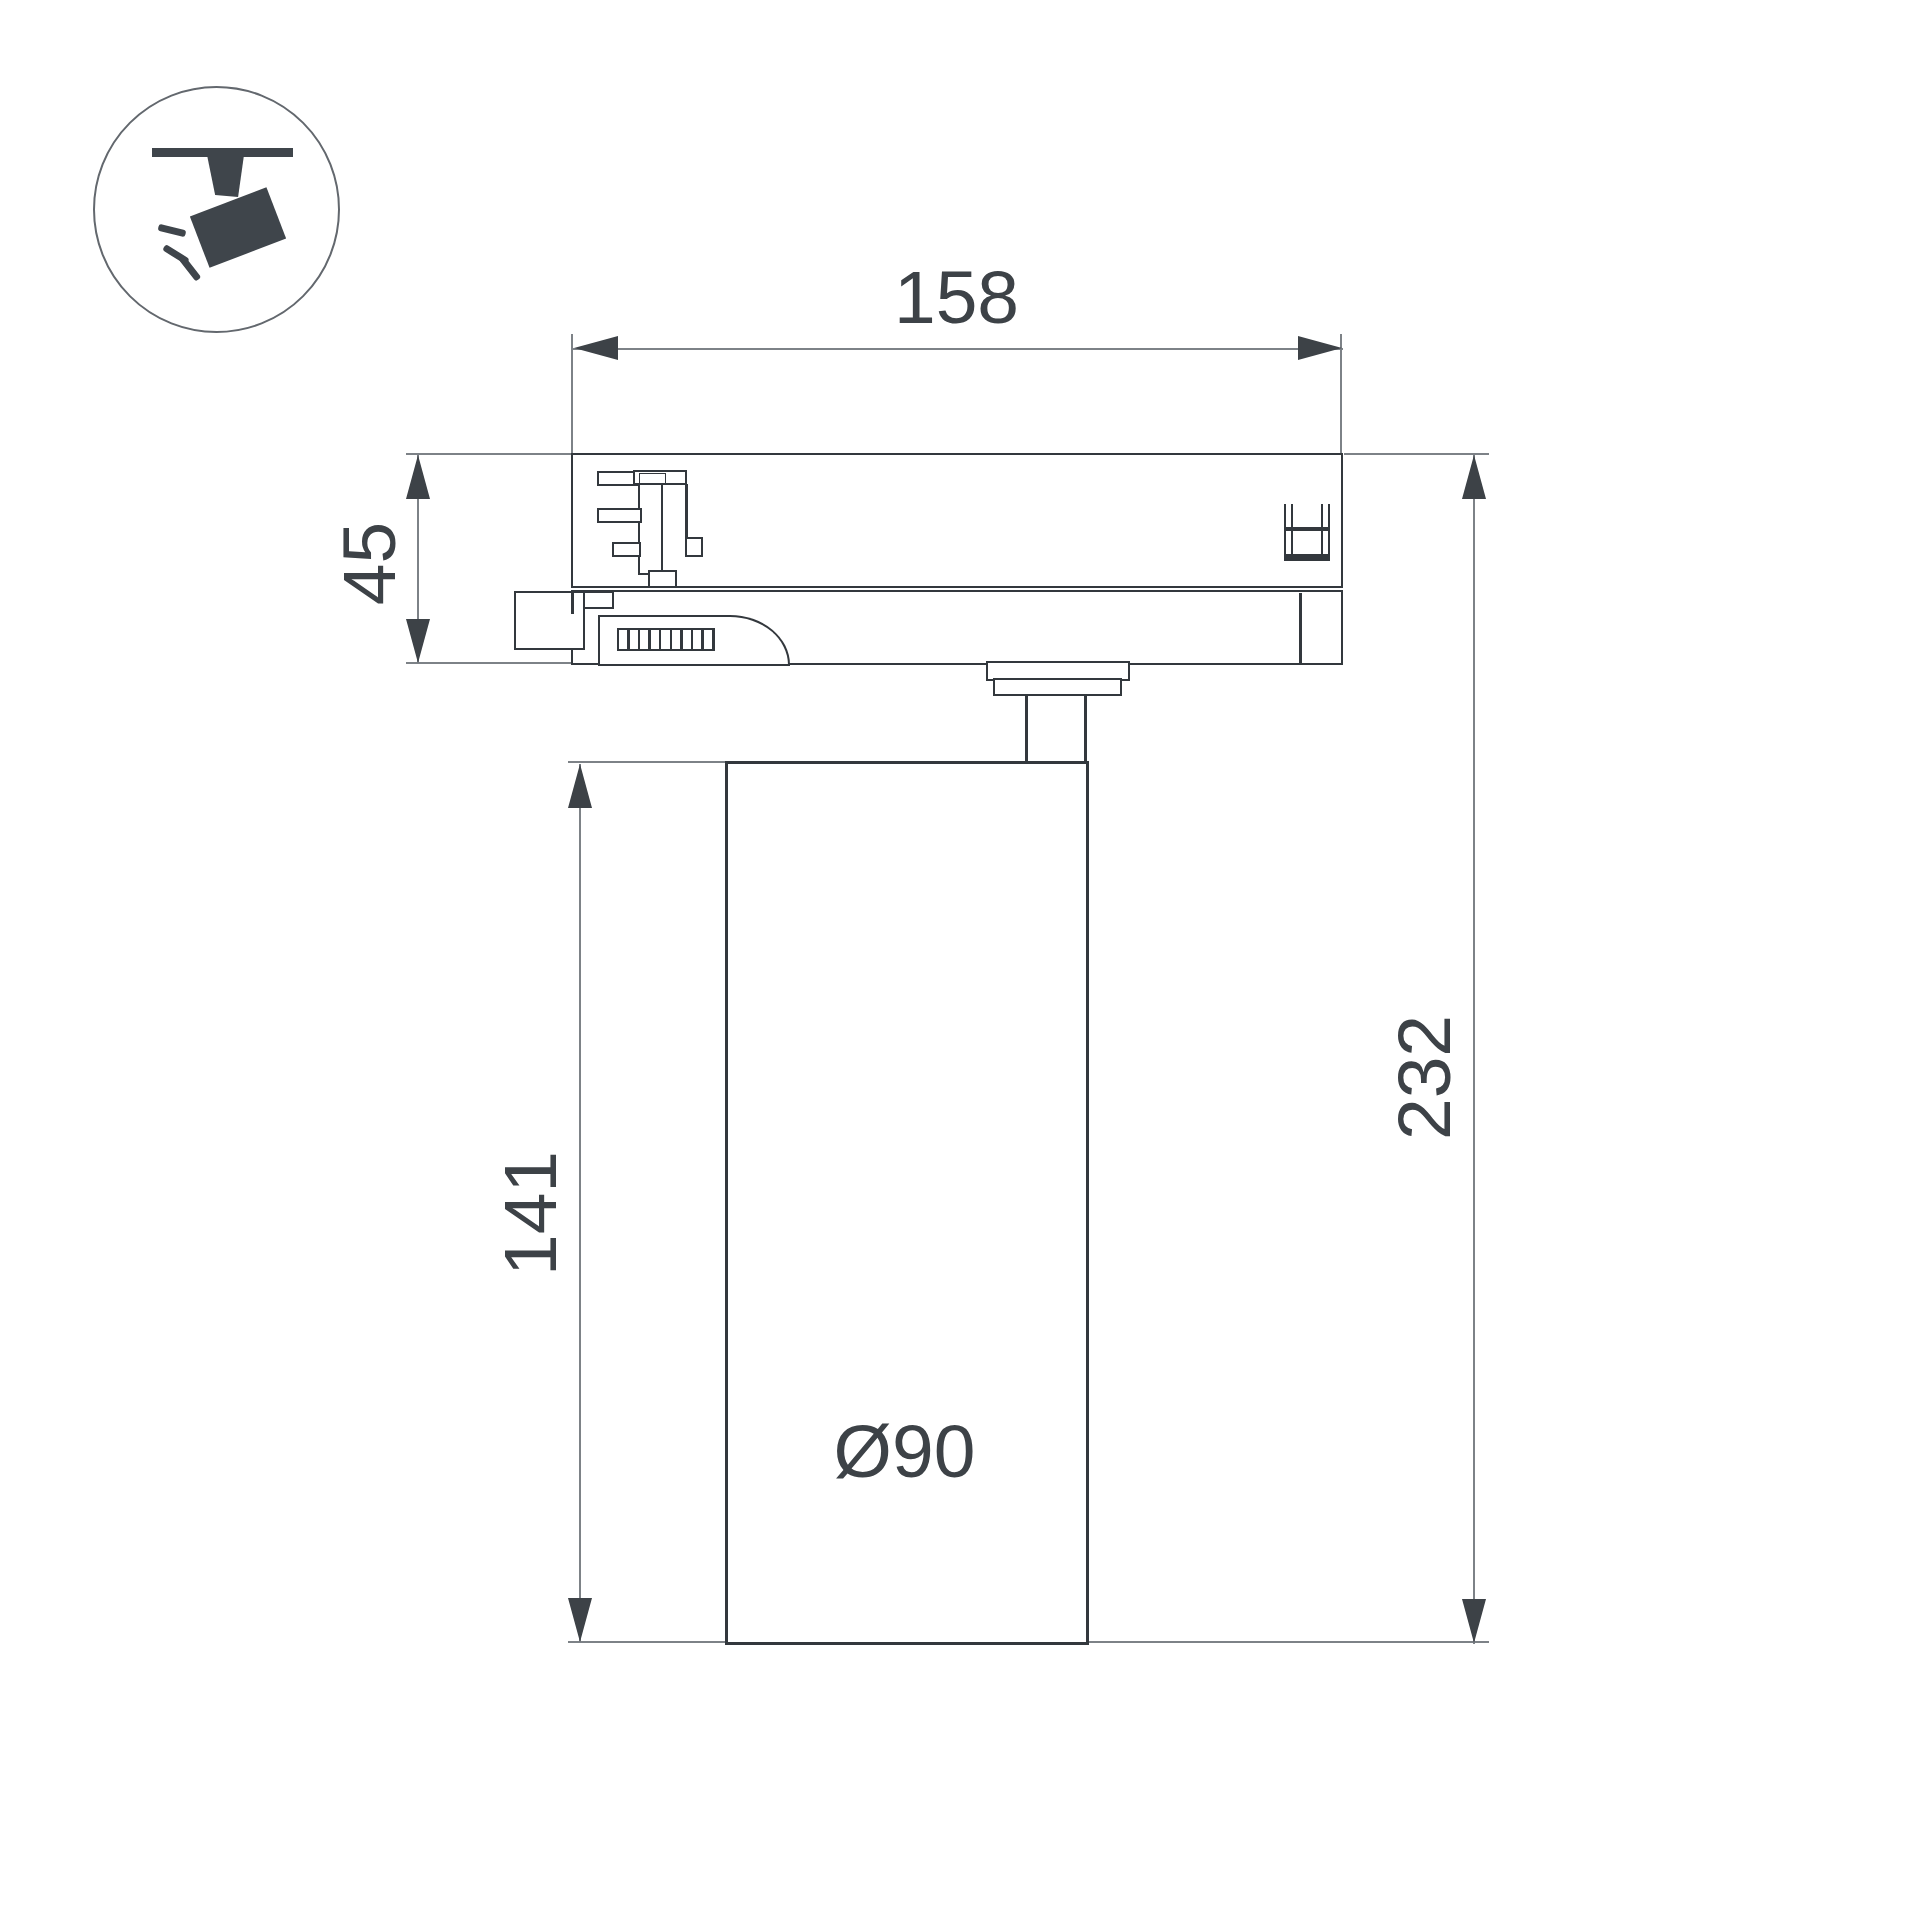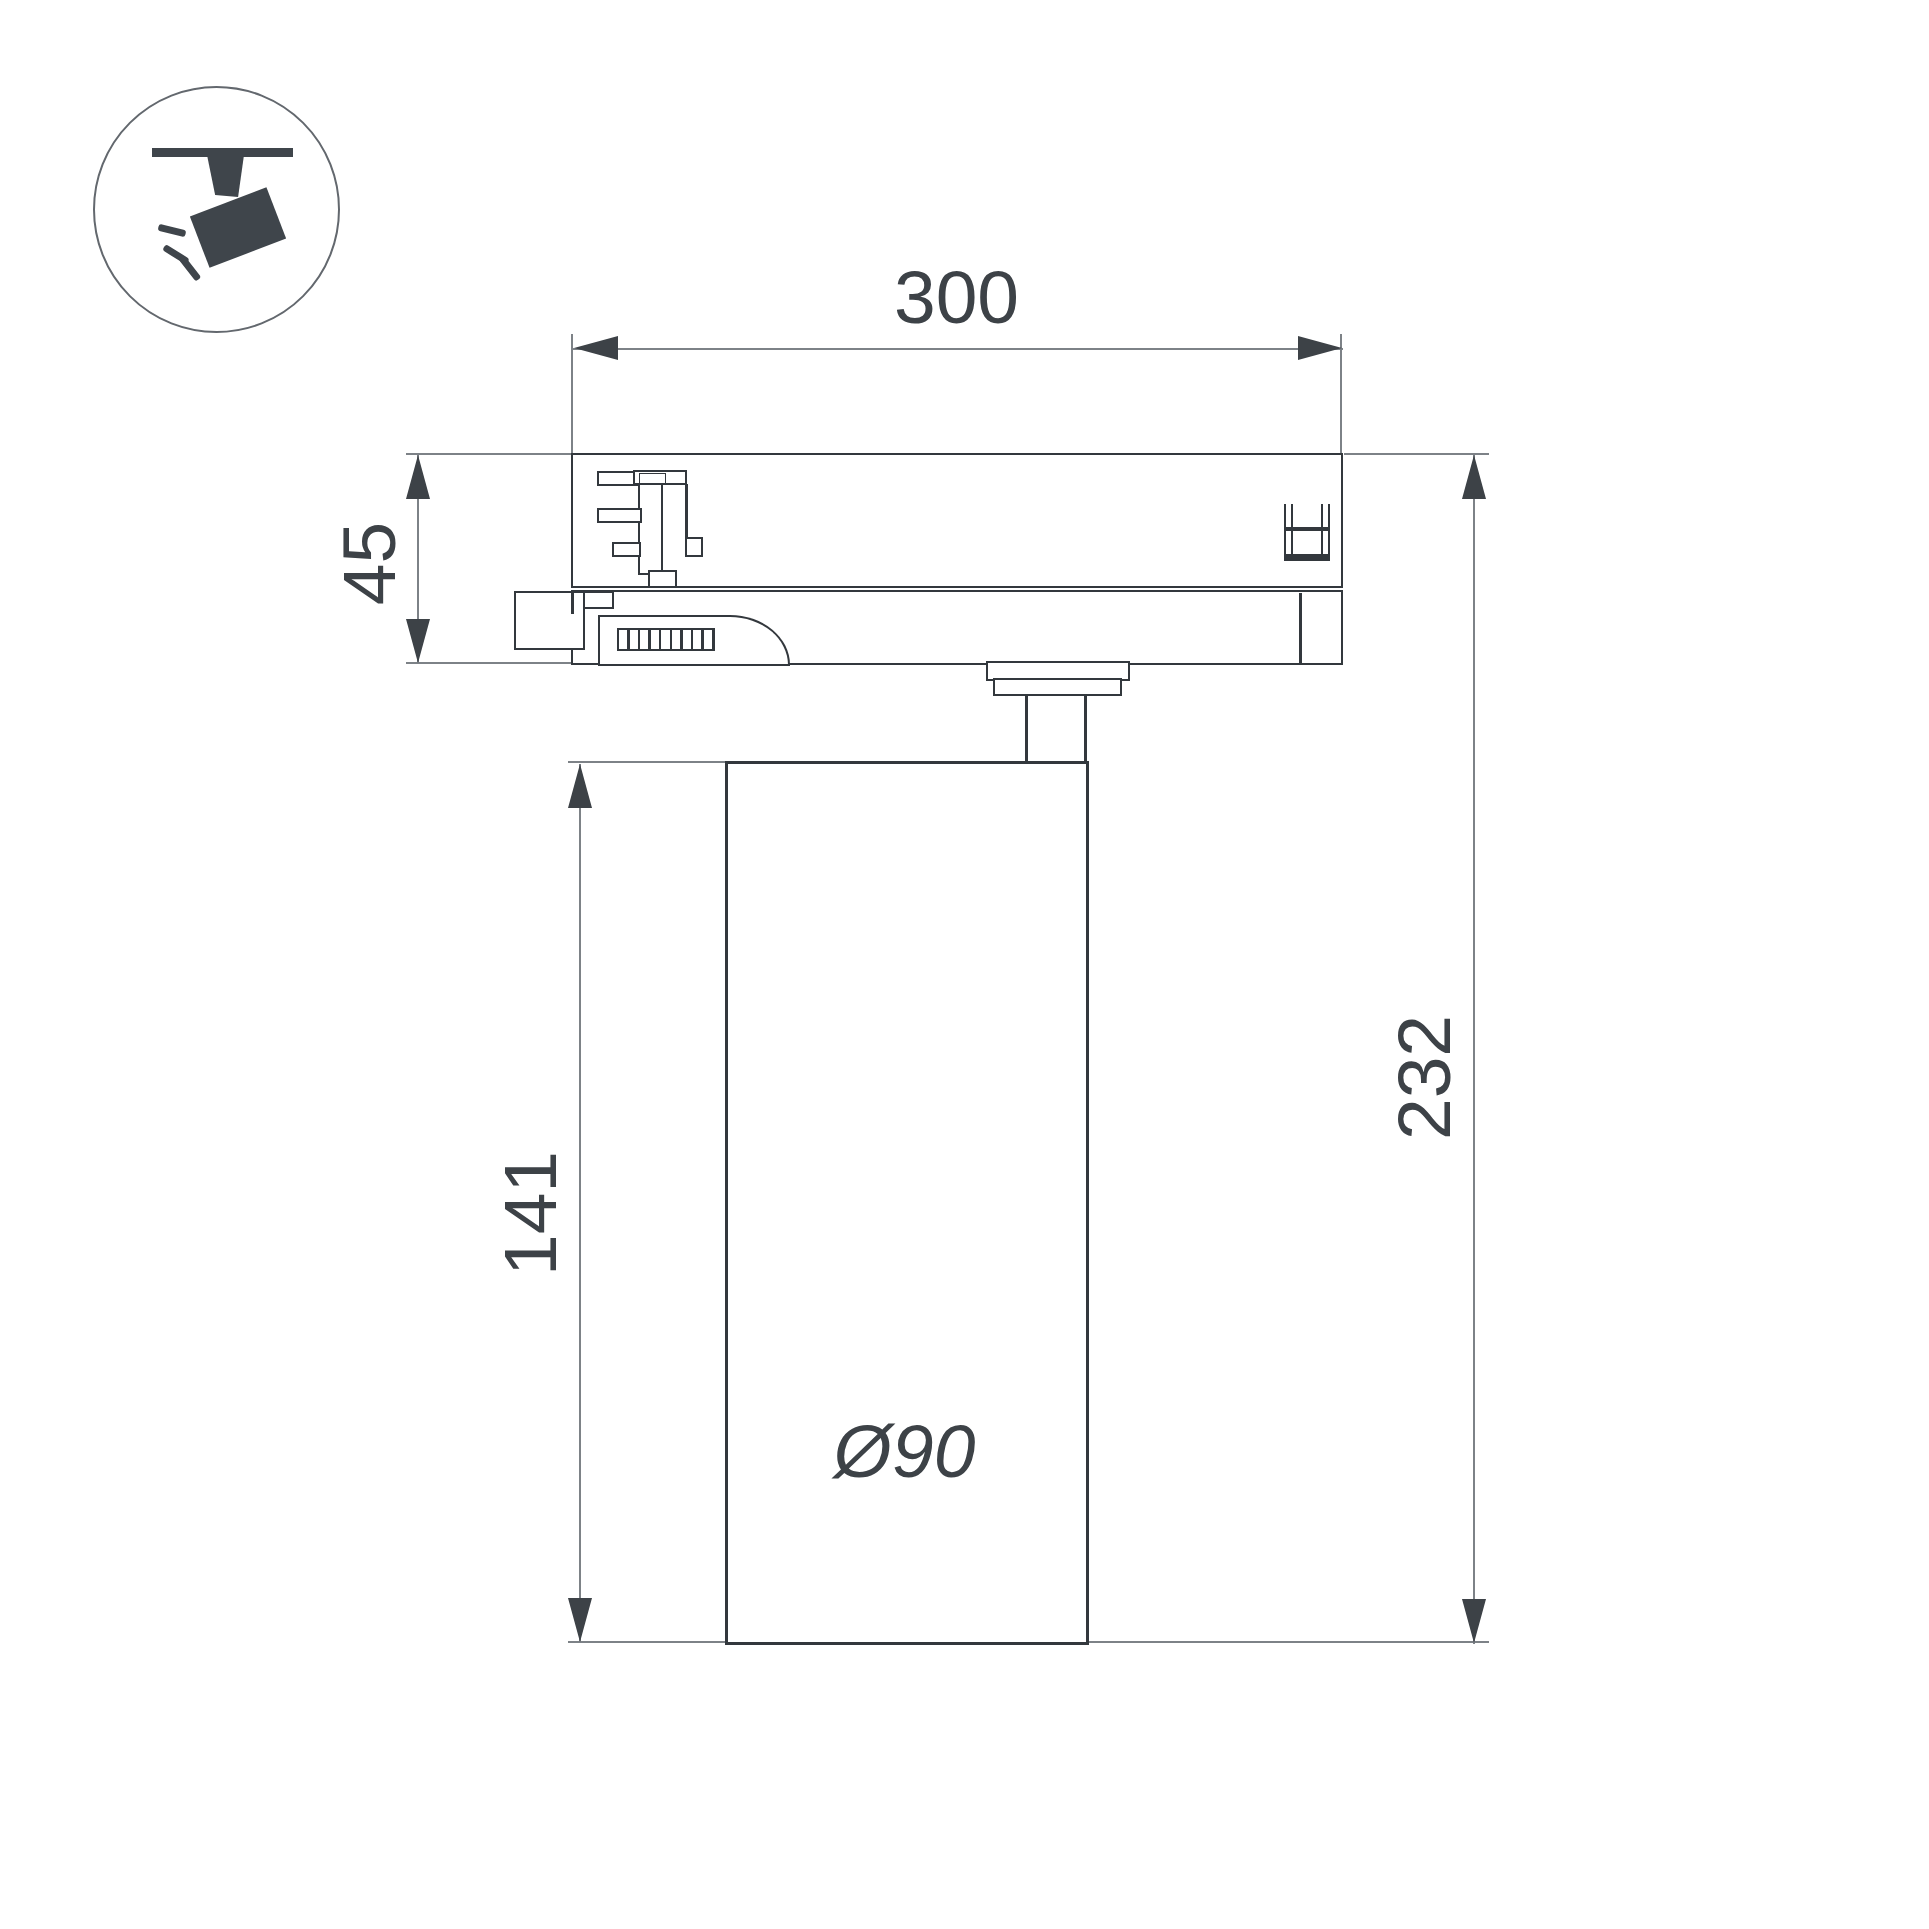--- a/index.html
+++ b/index.html
@@ -85,20 +85,20 @@
   <div class="obj" style="left:598px;top:615px;width:192px;height:51px;border-top-right-radius:60px 50px;"></div>
   <div class="obj2" style="left:617px;top:628px;width:98px;height:23px;background:repeating-linear-gradient(90deg,#fff 0 8.2px,var(--outline,#33383d) 8.2px 10.6px);"></div>
 
   <div class="obj" style="left:986px;top:661px;width:144px;height:20px;"></div>
   <div class="obj" style="left:993px;top:678px;width:129px;height:18.3px;"></div>
   <div class="ln" style="left:1025px;top:694px;width:2.9px;height:70px;"></div>
   <div class="ln" style="left:1084px;top:694px;width:2.9px;height:70px;"></div>
 
   <div class="obj" style="left:725px;top:761px;width:364px;height:884px;border-width:3.9px;"></div>
 
-  <div class="dim-label" style="left:860px;top:260px;">300</div>
+  <div class="dim-label" style="left:860px;top:260px;">158</div>
   <div class="dim-label vert" style="left:273px;top:526px;">45</div>
   <div class="dim-label vert" style="left:434px;top:1176px;">141</div>
   <div class="dim-label vert" style="left:1328px;top:1040px;">232</div>
-  <div class="dim-label" style="left:808px;top:1414px;font-style:italic;">Ø90</div>
+  <div class="dim-label" style="left:808px;top:1414px;">Ø90</div>
 
 </div>
 
 
 </body></html>

